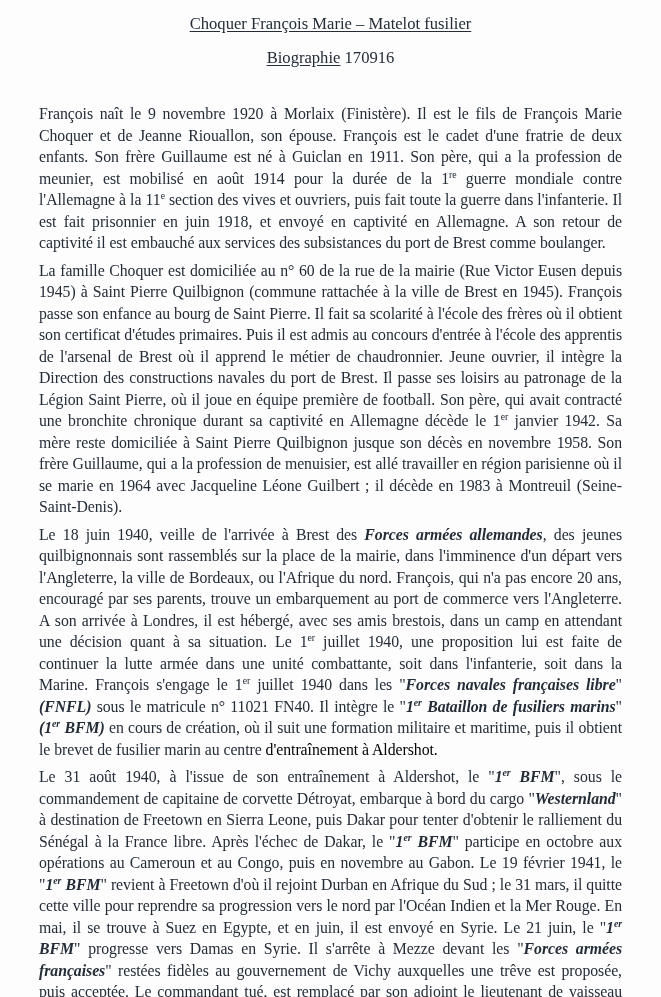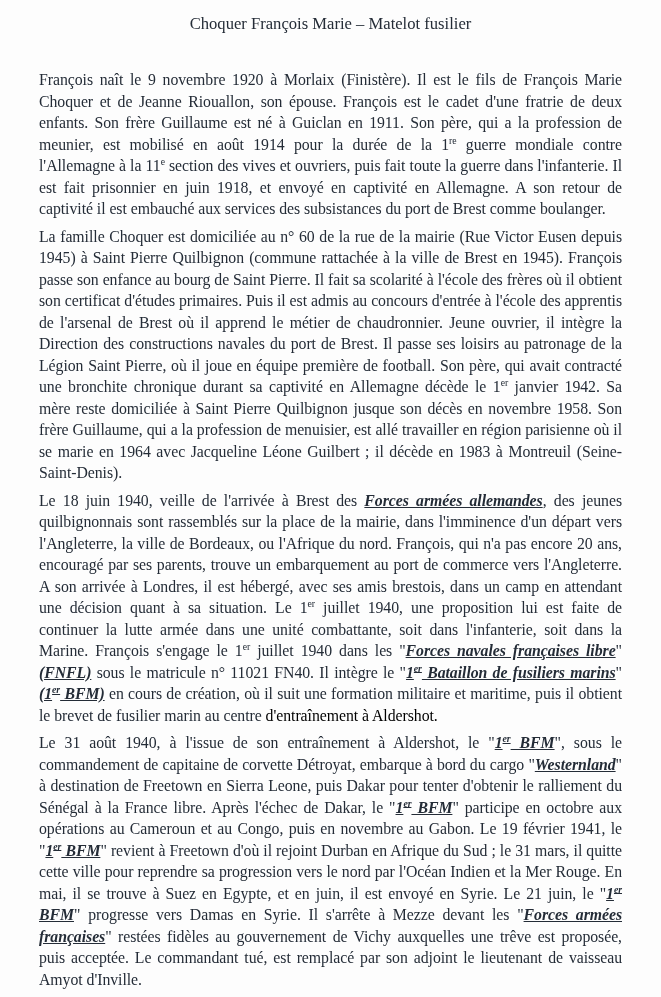--- a/index.html
+++ b/index.html
@@ -24,41 +24,42 @@
     font-size: 16.6px;
     line-height: 22px;
     font-weight: 400;
   }
   .doc-subtitle {
     margin: 12px 0 0 0;
     text-align: center;
     font-size: 16.6px;
     line-height: 22px;
   }
-  .u { text-underline-offset: 2px; text-align: center; }
+  .u { text-decoration: underline; text-underline-offset: 2px; text-align: center; }
   .doc-body .para {
     margin: 6px 0 0 0;
     text-align: justify;
     font-size: 15.8px;
     line-height: 21.5px;
     letter-spacing: -0.05px;
   }
   .doc-body .para:first-child { margin-top: 34px; }
-  .para .bi { font-weight: 700; font-style: italic; text-decoration: underline; }
+  .para .bi { font-weight: 700; font-style: italic; }
   .para .sup {
     font-size: 0.62em;
     vertical-align: super;
     line-height: 0;
   }
   .para .grey { color: #000000; }
 </style>
 </head>
 <body>
 
 <div class="page">
   <p class="doc-title"><span class="u">Choquer François Marie – Matelot fusilier</span></p>
+  <p class="doc-subtitle"><span class="u">Biographie</span><span> 170916</span></p>
   <div class="doc-body">
       <p class="para"><span>François naît le 9 novembre 1920 à Morlaix (Finistère). Il est le fils de François Marie Choquer et de Jeanne Riouallon, son épouse. François est le cadet d'une fratrie de deux enfants. Son frère Guillaume est né à Guiclan en 1911. Son père, qui a la profession de meunier, est mobilisé en août 1914 pour la durée de la 1</span><span class="sup">re</span><span> guerre mondiale contre l'Allemagne à la 11</span><span class="sup">e</span><span> section des vives et ouvriers, puis fait toute la guerre dans l'infanterie. Il est fait prisonnier en juin 1918, et envoyé en captivité en Allemagne. A son retour de captivité il est embauché aux services des subsistances du port de Brest comme boulanger.</span></p>
       <p class="para"><span>La famille Choquer est domiciliée au n° 60 de la rue de la mairie (Rue Victor Eusen depuis 1945) à Saint Pierre Quilbignon (commune rattachée à la ville de Brest en 1945). François passe son enfance au bourg de Saint Pierre. Il fait sa scolarité à l'école des frères où il obtient son certificat d'études primaires. Puis il est admis au concours d'entrée à l'école des apprentis de l'arsenal de Brest où il apprend le métier de chaudronnier. Jeune ouvrier, il intègre la Direction des constructions navales du port de Brest. Il passe ses loisirs au patronage de la Légion Saint Pierre, où il joue en équipe première de football. Son père, qui avait contracté une bronchite chronique durant sa captivité en Allemagne décède le 1</span><span class="sup">er</span><span> janvier 1942. Sa mère reste domiciliée à Saint Pierre Quilbignon jusque son décès en novembre 1958. Son frère Guillaume, qui a la profession de menuisier, est allé travailler en région parisienne où il se marie en 1964 avec Jacqueline Léone Guilbert ; il décède en 1983 à Montreuil (Seine-Saint-Denis).</span></p>
       <p class="para"><span>Le 18 juin 1940, veille de l'arrivée à Brest des </span><span class="bi">Forces armées allemandes</span><span>, des jeunes quilbignonnais sont rassemblés sur la place de la mairie, dans l'imminence d'un départ vers l'Angleterre, la ville de Bordeaux, ou l'Afrique du nord. François, qui n'a pas encore 20 ans, encouragé par ses parents, trouve un embarquement au port de commerce vers l'Angleterre. A son arrivée à Londres, il est hébergé, avec ses amis brestois, dans un camp en attendant une décision quant à sa situation. Le 1</span><span class="sup">er</span><span> juillet 1940, une proposition lui est faite de continuer la lutte armée dans une unité combattante, soit dans l'infanterie, soit dans la Marine. François s'engage le 1</span><span class="sup">er</span><span> juillet 1940 dans les "</span><span class="bi">Forces navales françaises libre</span><span>" </span><span class="bi">(FNFL)</span><span> sous le matricule n° 11021 FN40. Il intègre le "</span><span class="bi">1</span><span class="bi sup">er</span><span class="bi"> Bataillon de fusiliers marins</span><span>" </span><span class="bi">(1</span><span class="bi sup">er</span><span class="bi"> BFM)</span><span> en cours de création, où il suit une formation militaire et maritime, puis il obtient le brevet de fusilier marin au centre </span><span class="grey">d'entraînement à Aldershot.</span></p>
       <p class="para"><span>Le 31 août 1940, à l'issue de son entraînement à Aldershot, le "</span><span class="bi">1</span><span class="bi sup">er</span><span class="bi"> BFM</span><span>", sous le commandement de capitaine de corvette Détroyat, embarque à bord du cargo "</span><span class="bi">Westernland</span><span>" à destination de Freetown en Sierra Leone, puis Dakar pour tenter d'obtenir le ralliement du Sénégal à la France libre. Après l'échec de Dakar, le "</span><span class="bi">1</span><span class="bi sup">er</span><span class="bi"> BFM</span><span>" participe en octobre aux opérations au Cameroun et au Congo, puis en novembre au Gabon. Le 19 février 1941, le "</span><span class="bi">1</span><span class="bi sup">er</span><span class="bi"> BFM</span><span>" revient à Freetown d'où il rejoint Durban en Afrique du Sud ; le 31 mars, il quitte cette ville pour reprendre sa progression vers le nord par l'Océan Indien et la Mer Rouge. En mai, il se trouve à Suez en Egypte, et en juin, il est envoyé en Syrie. Le 21 juin, le "</span><span class="bi">1</span><span class="bi sup">er</span><span class="bi"> BFM</span><span>" progresse vers Damas en Syrie. Il s'arrête à Mezze devant les "</span><span class="bi">Forces armées françaises</span><span>" restées fidèles au gouvernement de Vichy auxquelles une trêve est proposée, puis acceptée. Le commandant tué, est remplacé par son adjoint le lieutenant de vaisseau Amyot d'Inville.</span></p>
     </div>
 </div>
 
 </body></html>

